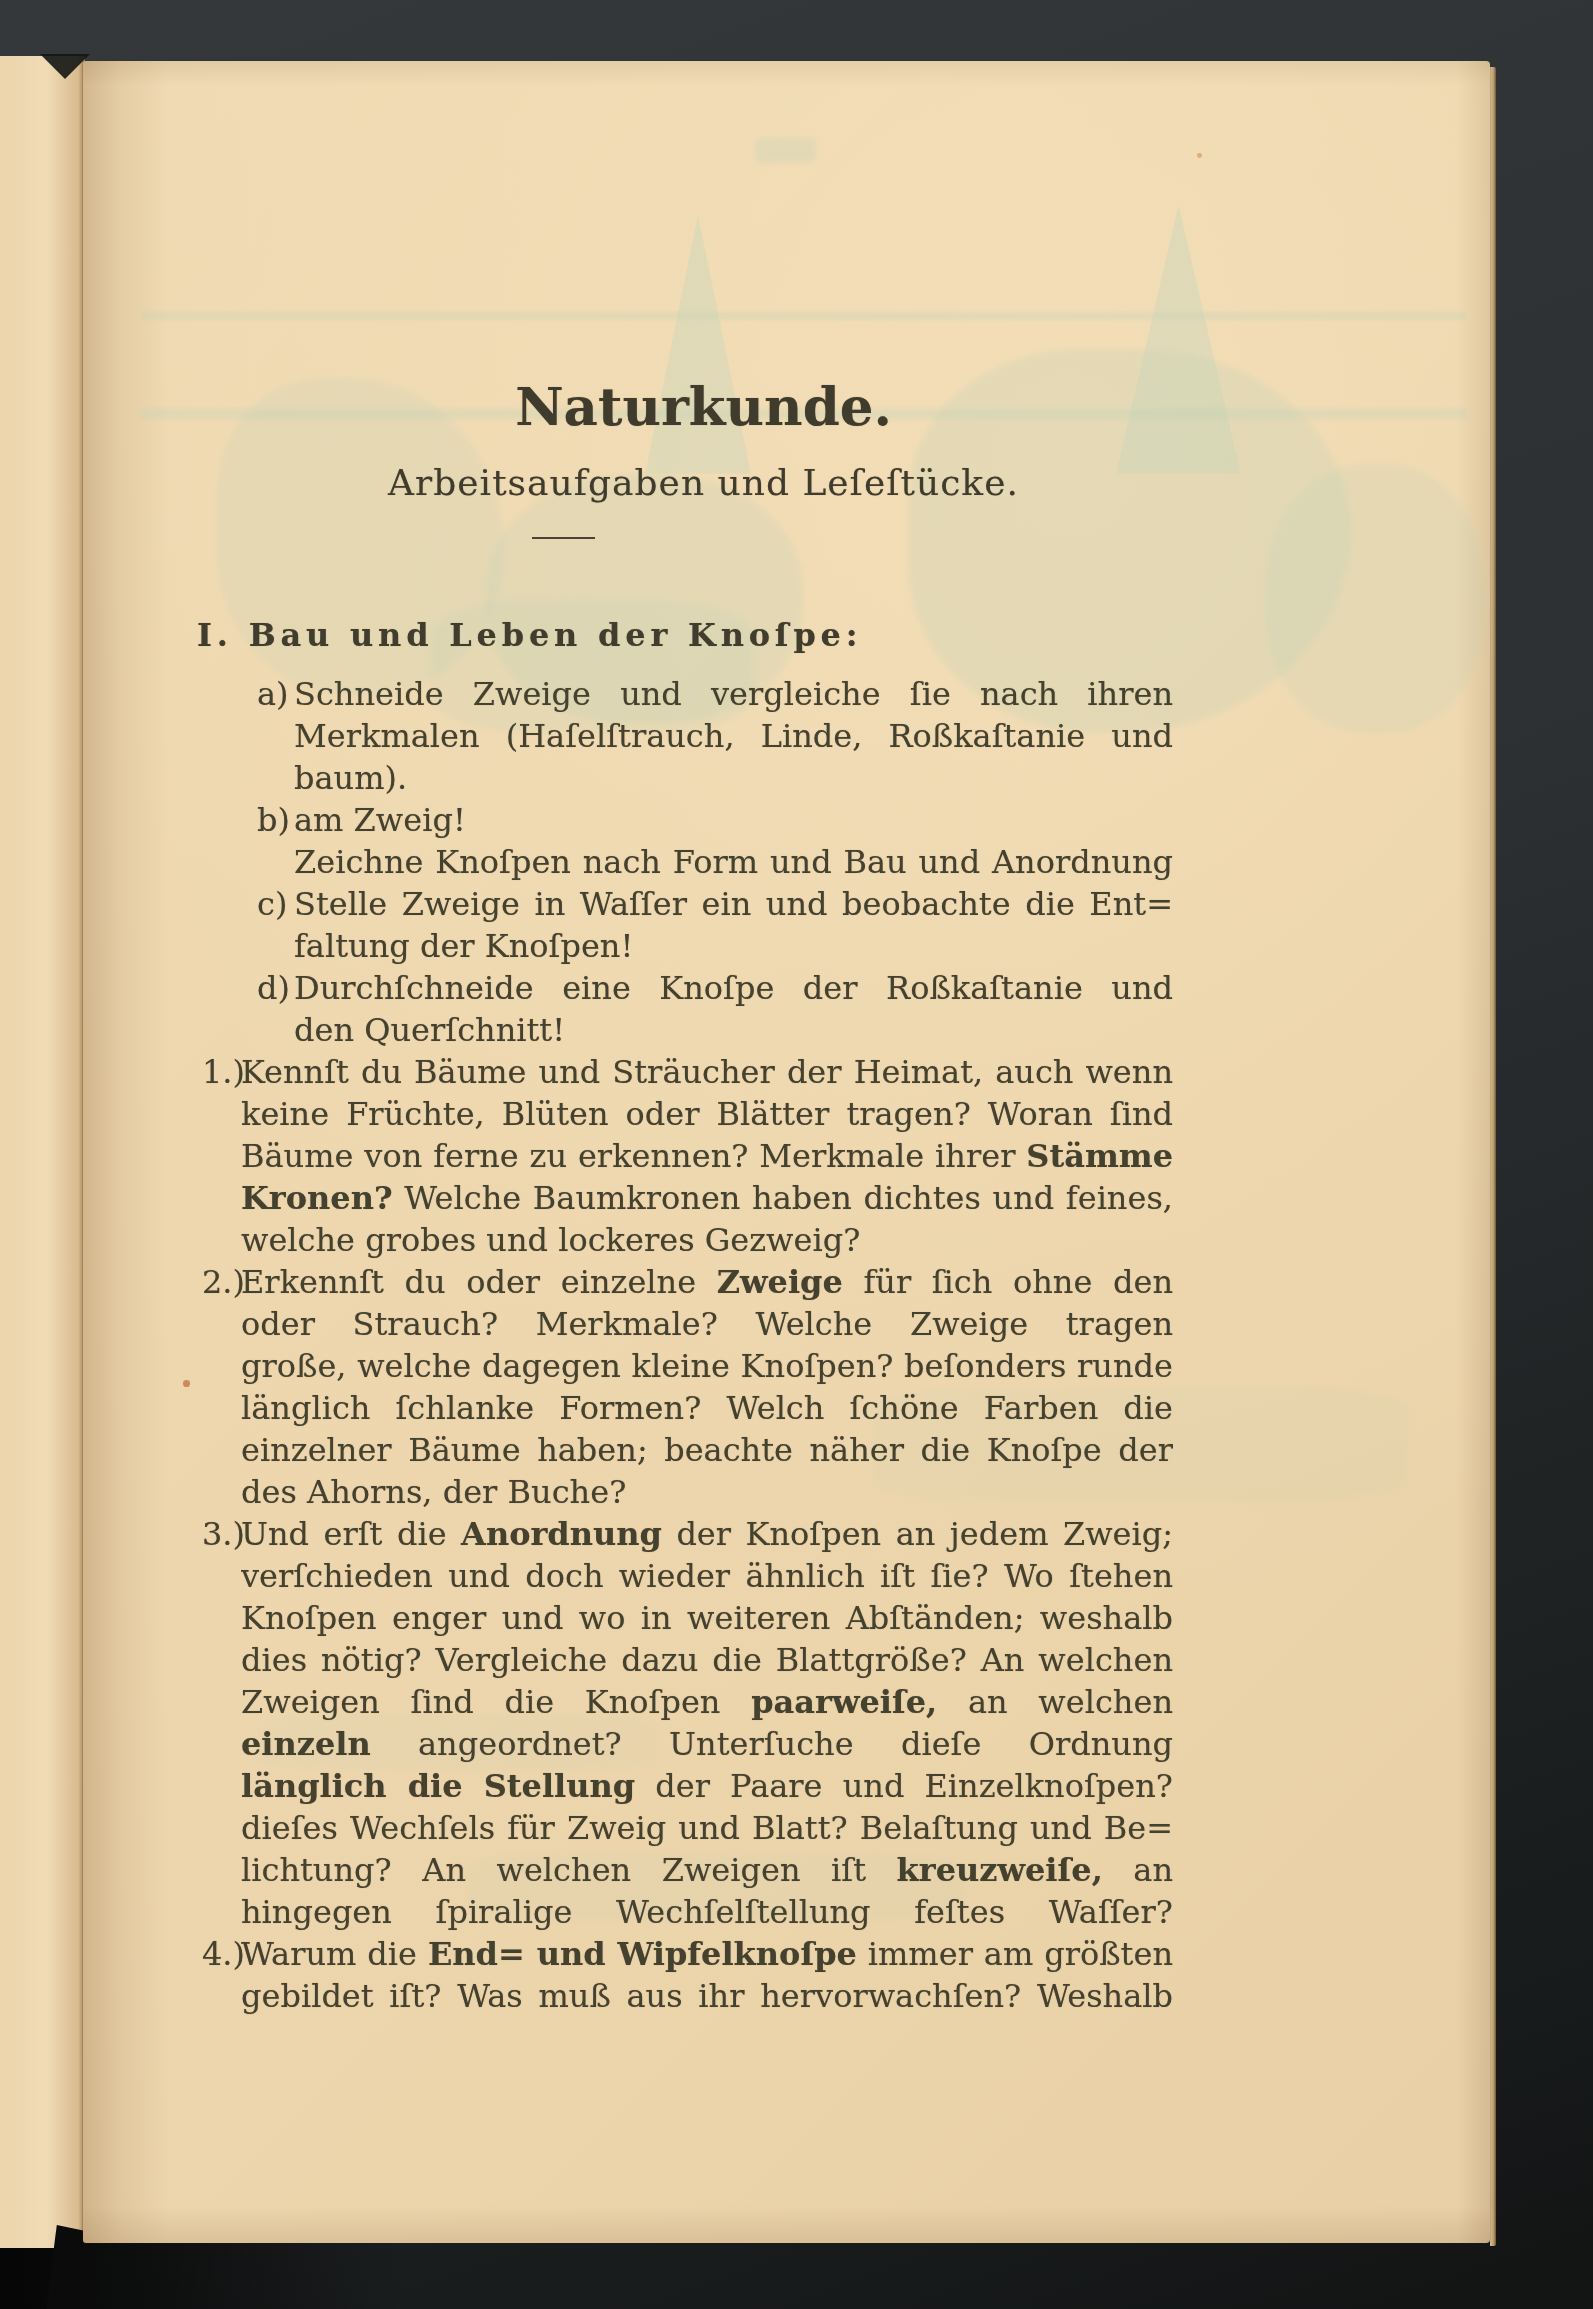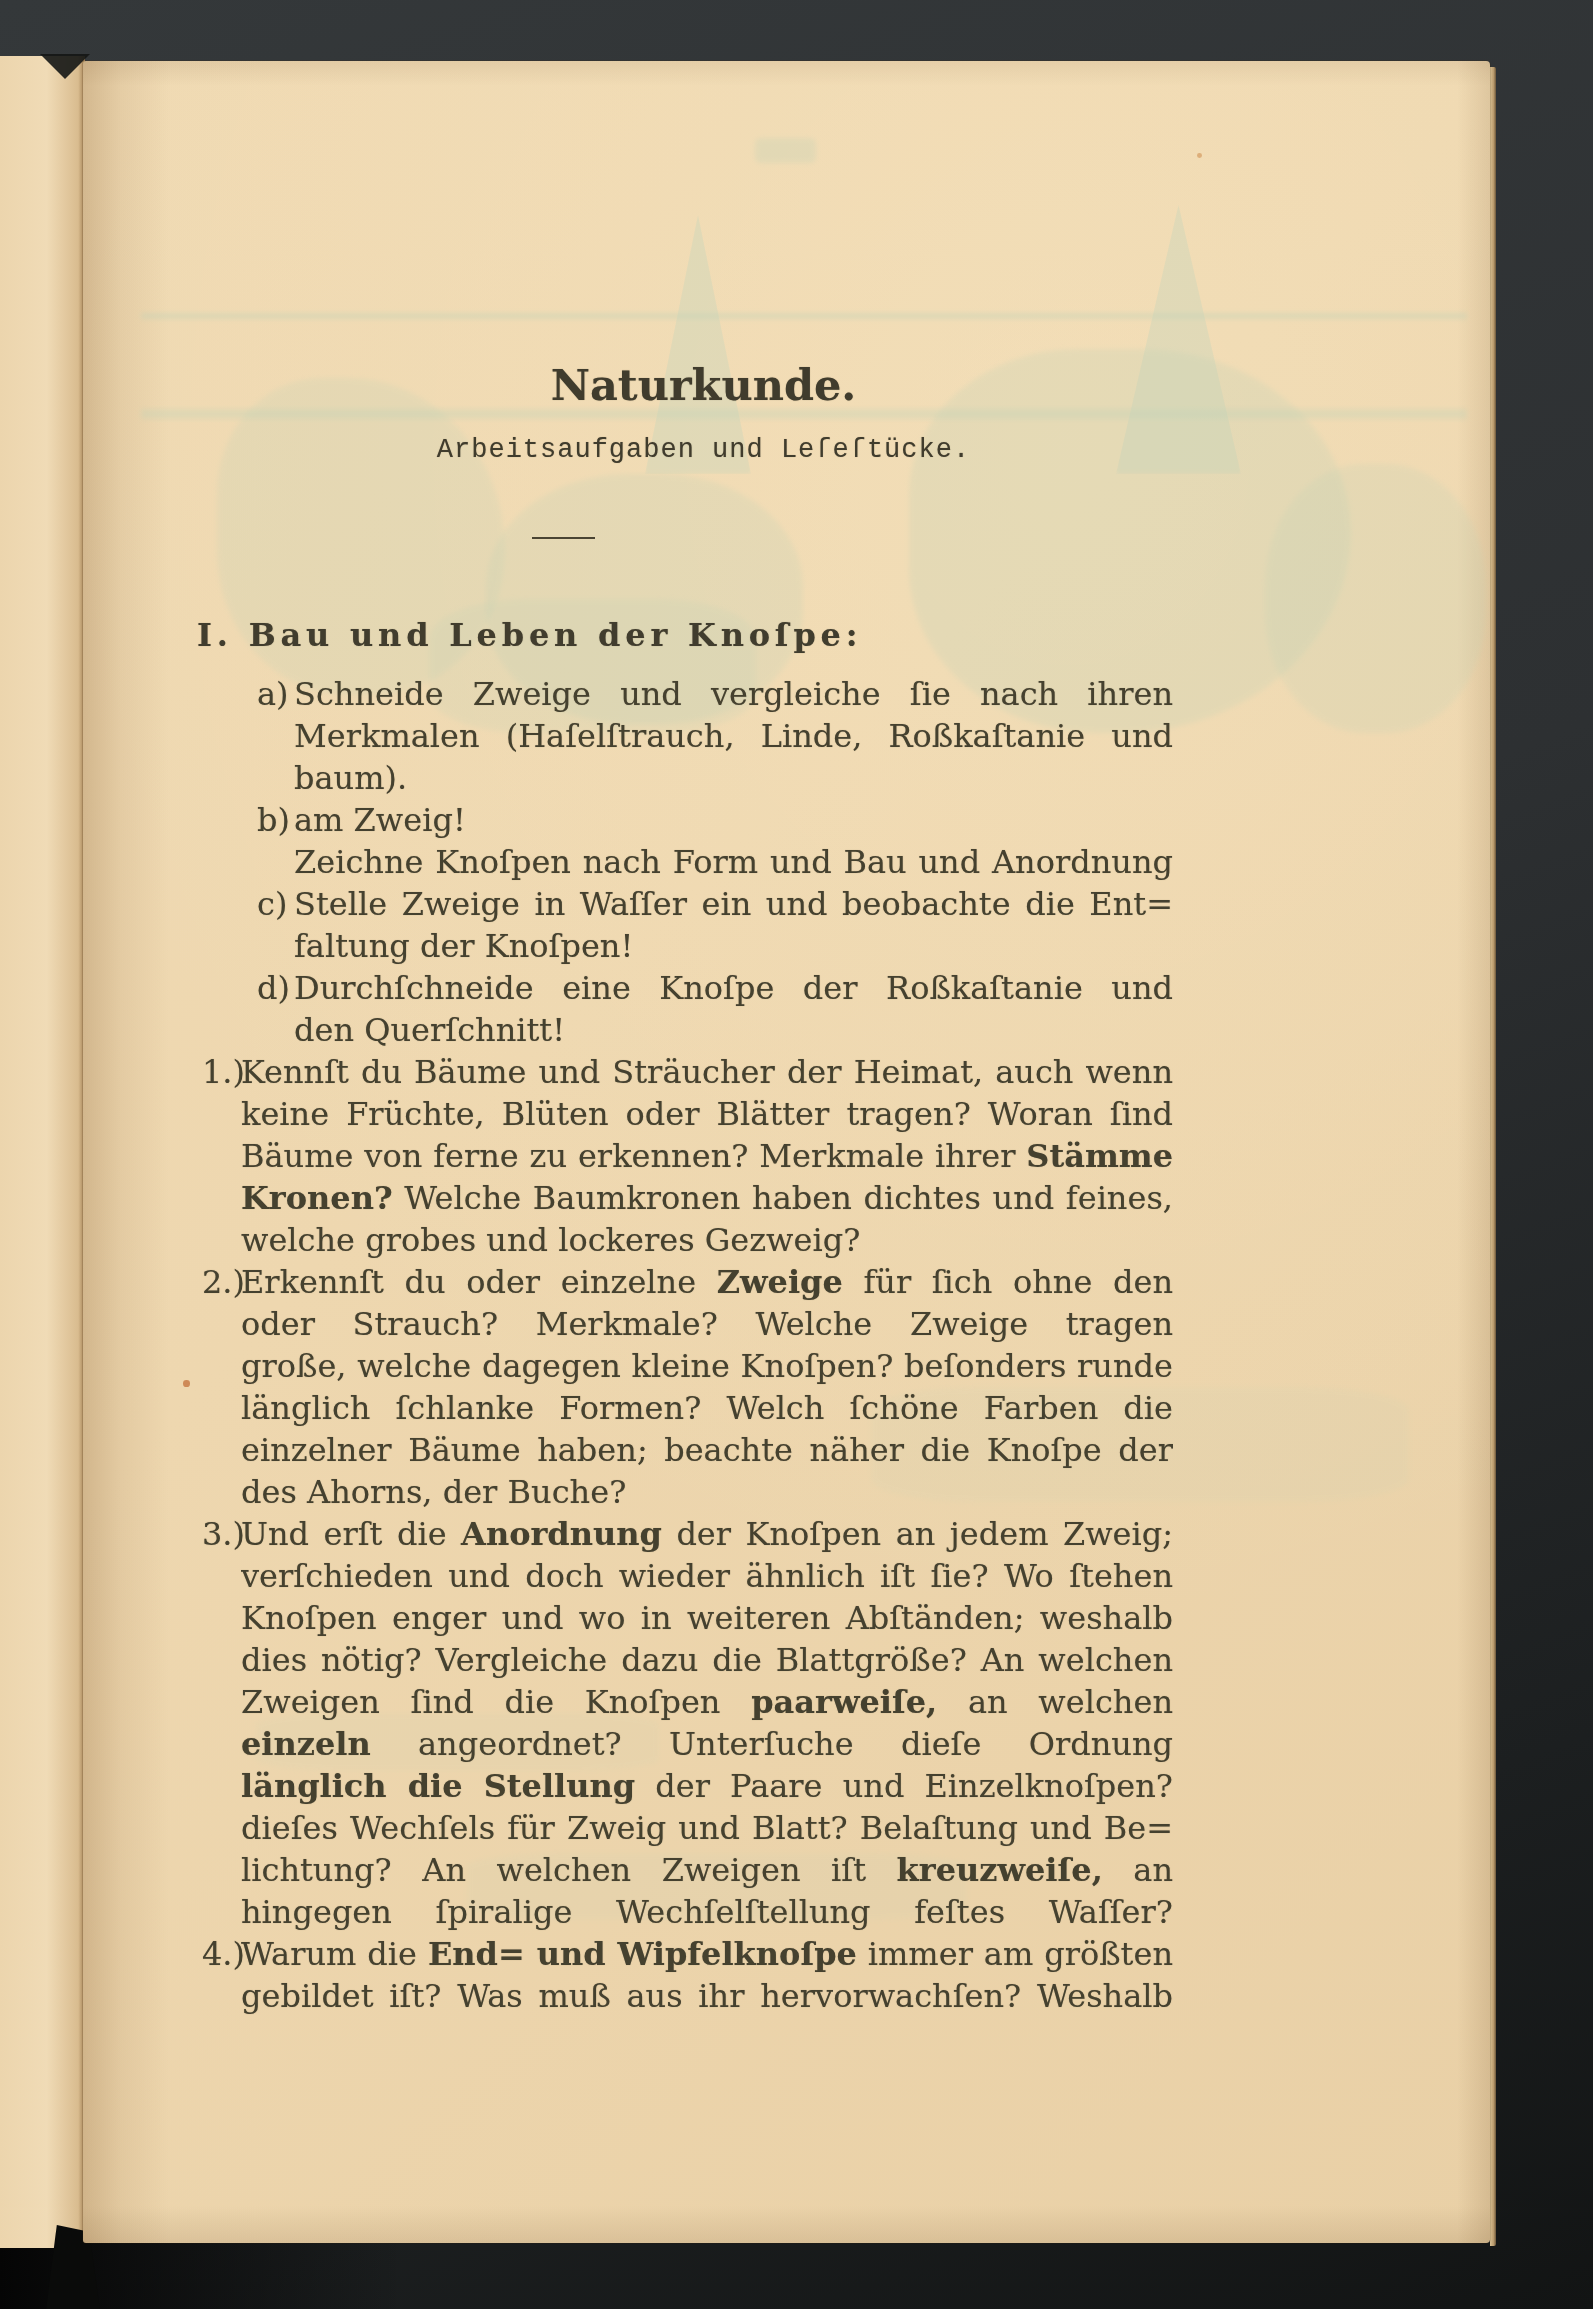--- a/index.html
+++ b/index.html
@@ -65,26 +65,26 @@
   .sh.tri { background:none; filter:blur(1.9px); }
 
   .speck { position:absolute; border-radius:50%; }
 
   
   .header {
     position:absolute; left:150px; top:300px; width:941px;
     text-align:center; color:#403c2d;
   }
   .title {
-    margin:0; font-size:43px; font-weight:bold; letter-spacing:0px;
+    margin:16px; font-size:53px; font-weight:bold; letter-spacing:0px;
     line-height:1.12; text-shadow:0 0 1px rgba(64,58,40,.45);
   }
   .subtitle {
-    margin:27px 0 0 0; font-size:27px; font-weight:normal; letter-spacing:1px;
-    line-height:1.1; text-shadow:0 0 1px rgba(64,58,40,.35);font-family:Liberation Mono, monospace;
+    margin:27px 0 0 0; font-size:36px; font-weight:normal; letter-spacing:1px;
+    line-height:1.1; text-shadow:0 0 1px rgba(64,58,40,.35);
   }
   .divider {
     position:absolute; left:449px; top:476px; width:63px; height:0;
     border-top:2.9px solid #4a4433;
   }
 
   .section-heading {
     position:absolute; left:114px; top:555px; margin:0;
     font-size:32px; font-weight:bold; letter-spacing:4.8px;
     color:#413d2e; text-shadow:0 0 1px rgba(64,58,40,.4);

